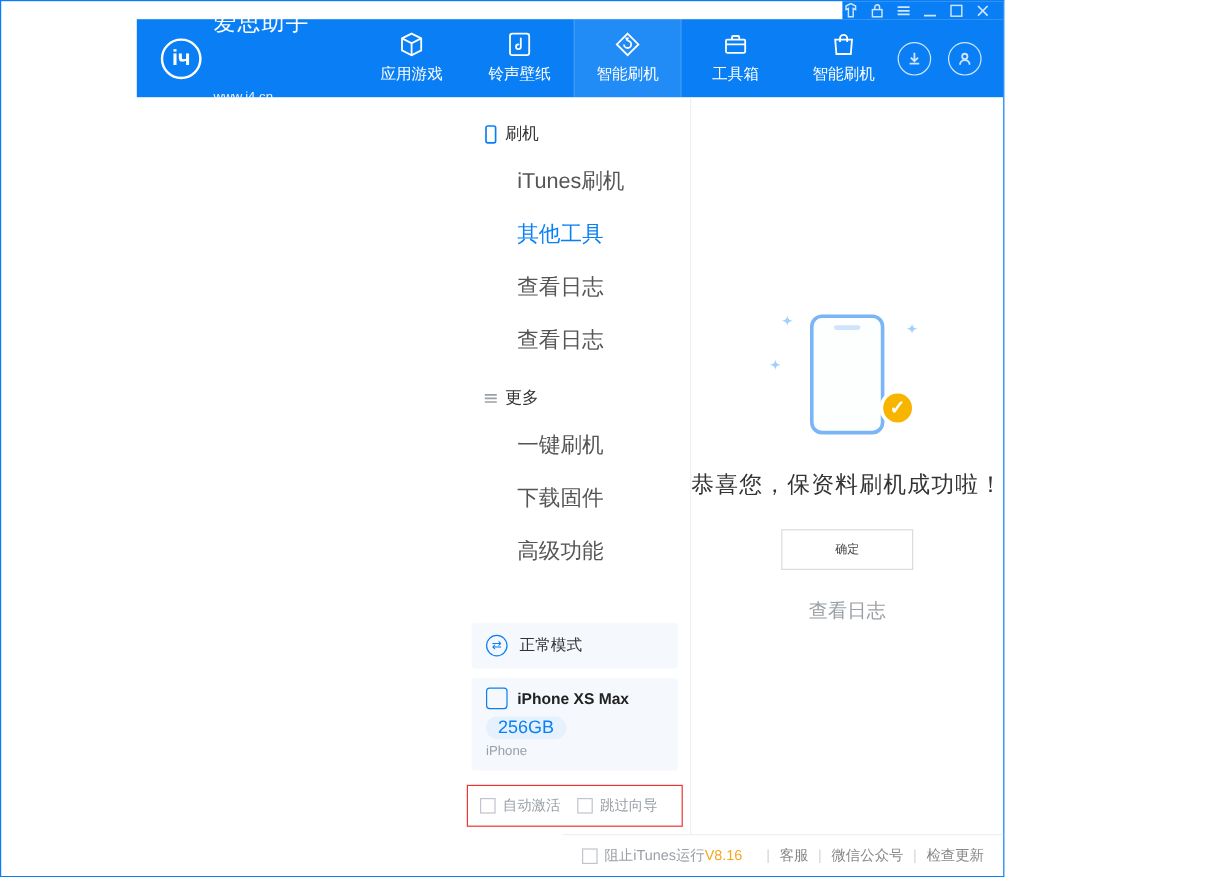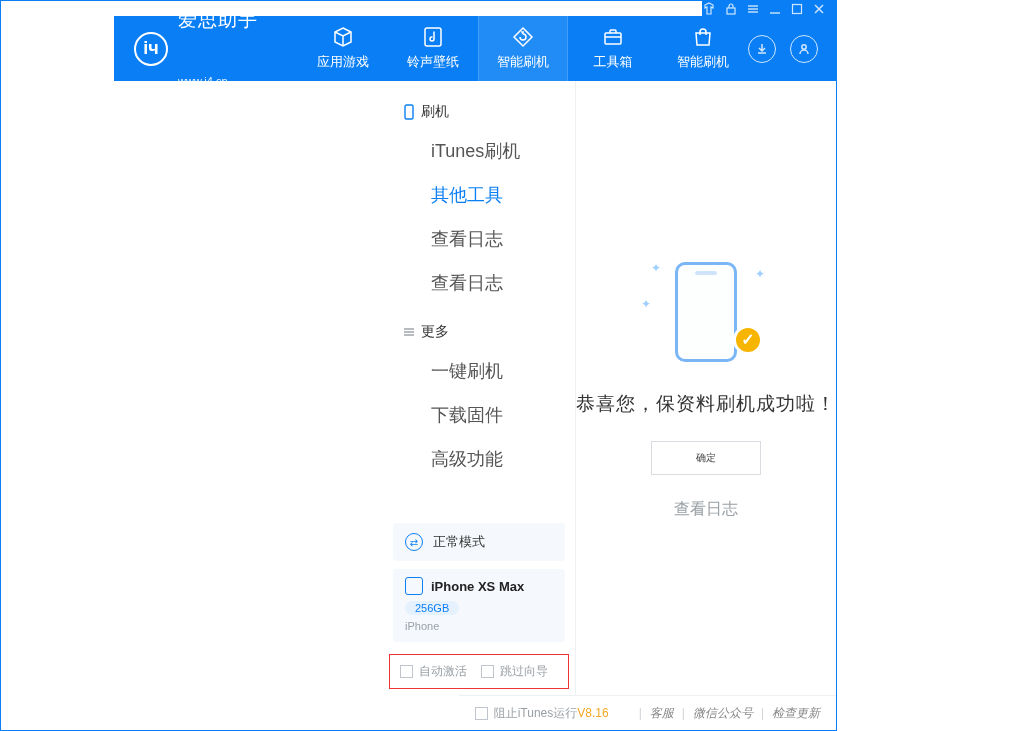--- a/index.html
+++ b/index.html
@@ -26,39 +26,39 @@
 .sb-cat .caticon { width:16px; height:16px; display:flex; align-items:center; justify-content:center; }
 .sb-sub { display:block; padding: 10px 0 10px 48px; font-size:18px; color:#555; cursor:pointer; }
 .sb-sub.active { color:#0a7ff5; }
 .sb-device { background:#f5f8fc; margin: 0 10px 8px; border-radius:3px; padding:10px 12px; display:flex; align-items:center; gap:10px; font-size:13px; color:#333; cursor:pointer;}
 .sb-device .mode-icon { width:18px; height:18px; border:1.5px solid #0a7ff5; border-radius:50%; display:flex; align-items:center; justify-content:center; color:#0a7ff5; font-size:10px;}
 .sb-bottom-pad { height: 6px; }
 .device-card { background:#f5f8fc; margin:0 10px 8px; border-radius:3px; padding:8px 12px 10px; cursor:pointer;}
 .device-card .drow { display:flex; align-items:center; gap:8px; }
 .device-card .drow .phicon { width:18px; height:18px; border:1.5px solid #0a7ff5; border-radius:3px; display:inline-block; position:relative;}
 .device-card .dname { font-size:13px; font-weight:600; color:#222; }
-.device-card .cap { display:inline-block; margin-top:6px; font-size:11px; color:#0a7ff5; background:#e6f1fe; border-radius:10px; padding:1px 10px; }
+.device-card .cap { display:inline-block; margin-top:6px; font-size:15px; color:#0a7ff5; background:#e6f1fe; border-radius:10px; padding:1px 10px; }
 .device-card .type { margin-top:4px; font-size:11px; color:#9aa0a6; }
 .red-box { border:1.5px solid #e33; margin:4px 6px 0; padding:8px 10px; display:flex; gap:14px; align-items:center; }
 .chk { display:flex; align-items:center; gap:6px; font-size:12px; color:#9aa0a6; cursor:pointer;}
 .chk .box { width:13px; height:13px; border:1px solid #c0c4cc; background:#fff; }
 .main { flex:1; display:flex; flex-direction:column; align-items:center; justify-content:center; gap:24px; position:relative; }
 .illus { width:130px; height:110px; position:relative; display:flex; align-items:center; justify-content:center; }
 .illus .phone { width:62px; height:100px; border:3px solid #7ab6f6; border-radius:10px; background:#fdfefe; position:relative; }
 .illus .phone::before { content:""; position:absolute; top:6px; left:50%; transform:translateX(-50%); width:22px; height:4px; background:#cfe4fb; border-radius:3px;}
 .illus .check { position:absolute; right:8px; bottom:12px; width:30px; height:30px; background:#f7b500; border-radius:50%; display:flex; align-items:center; justify-content:center; color:#fff; font-weight:bold; border:3px solid #fff;}
 .illus .sp { position:absolute; color:#9fd0ff; font-size:12px;}
 .msg { font-size:19px; color:#333; letter-spacing:1px;}
 .okbtn { border:1px solid #d9dde1; background:#fff; padding:9px 44px; font-size:10px; color:#444; cursor:pointer;}
 .loglink { font-size:16px; color:#9aa0a6; cursor:pointer; text-decoration:none; }
 .statusbar { height:35px; border-top:1px solid #eef0f2; display:flex; align-items:center; padding:0 16px; font-size:12px; color:#888; }
 .statusbar .right { margin-left:auto; display:flex; align-items:center; gap:8px; }
 .statusbar .right .sep { color:#d0d4d8; }
-.statusbar .lnk { color:#888; cursor:pointer;font-style:italic; }
-.statusbar .ver { color:#f5a623; margin-right:22px; }
+.statusbar .lnk { color:#888; cursor:pointer; }
+.statusbar .ver { color:#f5a623; margin-right:12px; }
 svg { display:block; }
 </style>
 </head>
 <body>
 
 <div class="window">
 
   <div class="titlebar">
     <div class="winbtn">
         <svg width="14" height="14" viewBox="0 0 14 14" fill="none" stroke="#cfe6ff" stroke-width="1.2">

